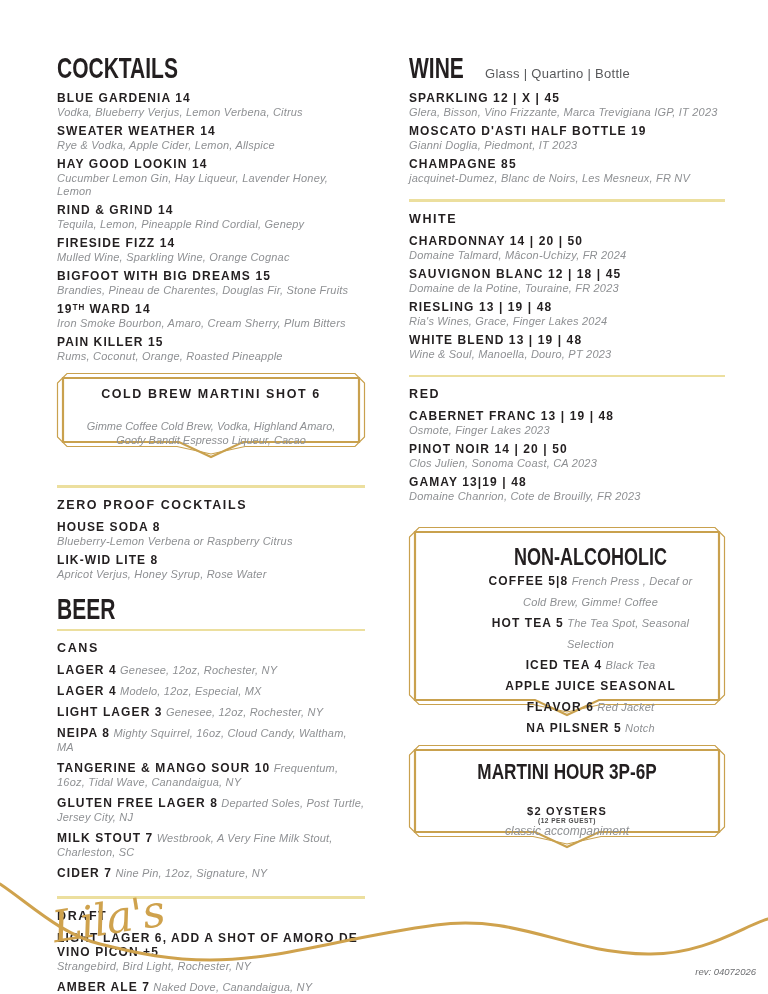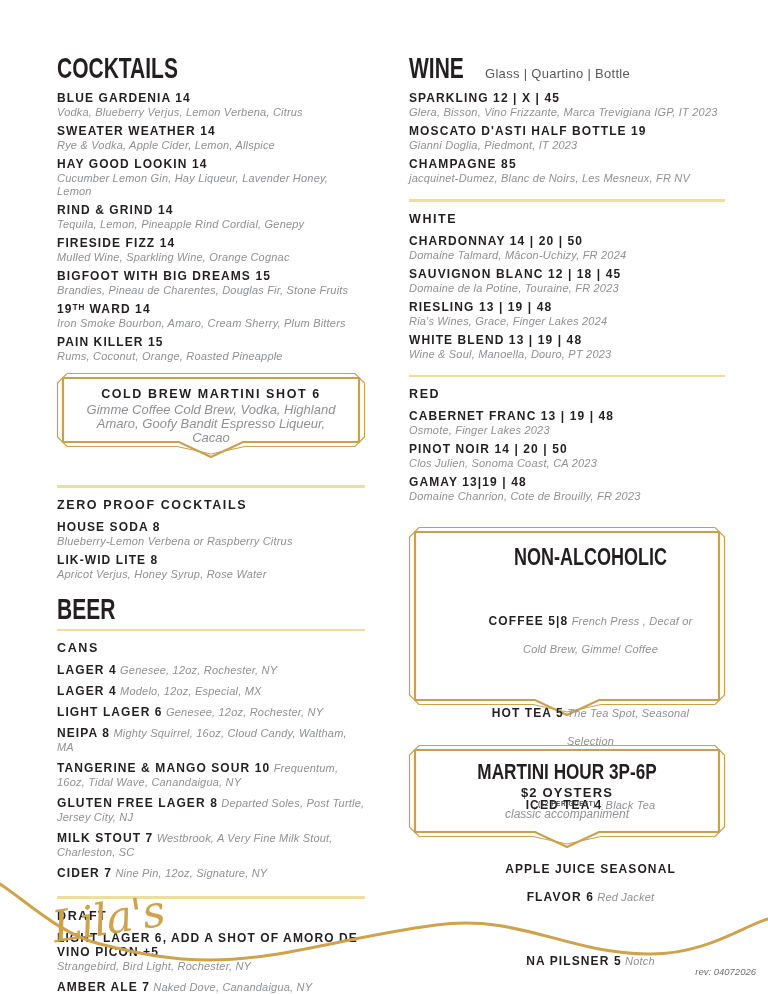--- a/index.html
+++ b/index.html
@@ -24,23 +24,23 @@
   .subhead{font-size:12.5px;font-weight:700;letter-spacing:1.6px;margin:10px 0 8px 0;}
 
   .bitem{margin-bottom:7px;font-size:12px;line-height:14px;}
   .bname{font-weight:700;letter-spacing:1.1px;}
   .bdesc{font-style:italic;color:#8e9093;font-size:11px;letter-spacing:.2px;}
 
   .fbox{position:relative;margin-top:10px;}
   .fbox svg{position:absolute;left:0;top:0;overflow:visible;}
   .fbox .inner{position:relative;text-align:center;}
   .ftitle{font-size:12.5px;font-weight:700;letter-spacing:1.6px;}
-  .fdesc{font-size:13px;line-height:14px;font-style:italic;color:#8e9093;margin-top:2px;}
-
-  .na-line{font-size:12px;line-height:28px;margin-top:36px;}
+  .fdesc{font-size:11px;line-height:14px;font-style:italic;color:#8e9093;margin-top:18px;}
+
+  .na-line{font-size:12px;line-height:21px;}
   .note{font-size:6.5px;font-weight:700;letter-spacing:.5px;color:#4a4a4a;}
 
   .footer-wave{position:absolute;left:0;top:878px;width:768px;height:116px;}
   .sig{position:absolute;left:52px;top:893px;font-family:"DejaVu Serif",serif;font-style:italic;
        color:#cfa24d;font-size:44px;transform:rotate(-9deg);letter-spacing:-1px;}
   .rev{position:absolute;right:12px;top:966px;font-size:9.5px;font-style:italic;color:#6d6e71;}
   .gold{stroke:#c9a14e;fill:none;}
 </style>
 </head>
 <body>
@@ -111,21 +111,21 @@
 
     <div class="h-row" style="margin-top:12px;margin-bottom:4px;">
       <span class="display">BEER</span>
     </div>
     <div class="rule"></div>
     <div class="subhead">CANS</div>
 
     <div>
       <div class="bitem"><span class="bname">LAGER 4</span> <span class="bdesc">Genesee, 12oz, Rochester, NY</span></div>
       <div class="bitem"><span class="bname">LAGER 4</span> <span class="bdesc">Modelo, 12oz, Especial, MX</span></div>
-      <div class="bitem"><span class="bname">LIGHT LAGER 6</span> <span class="bdesc">Genesee, 12oz, Rochester, NY</span></div>
+      <div class="bitem"><span class="bname">LIGHT LAGER 3</span> <span class="bdesc">Genesee, 12oz, Rochester, NY</span></div>
       <div class="bitem"><span class="bname">NEIPA 8</span> <span class="bdesc">Mighty Squirrel, 16oz, Cloud Candy, Waltham, MA</span></div>
       <div class="bitem"><span class="bname">TANGERINE &amp; MANGO SOUR 10</span> <span class="bdesc">Frequentum, 16oz, Tidal Wave, Canandaigua, NY</span></div>
       <div class="bitem"><span class="bname">GLUTEN FREE LAGER 8</span> <span class="bdesc">Departed Soles, Post Turtle, Jersey City, NJ</span></div>
       <div class="bitem"><span class="bname">MILK STOUT 7</span> <span class="bdesc">Westbrook, A Very Fine Milk Stout, Charleston, SC</span></div>
       <div class="bitem"><span class="bname">CIDER 7</span> <span class="bdesc">Nine Pin, 12oz, Signature, NY</span></div>
     </div>
 
     <div class="rule" style="margin-top:16px;"></div>
     <div class="subhead">DRAFT</div>
     <div>
@@ -209,21 +209,21 @@
       </div>
     </div>
 
     <div class="fbox" style="margin-top:28px;height:100px;">
       <svg width="316" height="110">
         <path class="gold" stroke-width="1.2" d="M10,0.5 H306 L315.5,10 V82 L306,91.5 H192 L158,99 L124,91.5 H10 L0.5,82 V10 Z"></path>
         <path class="gold" stroke-width="2.2" d="M6,5 H310 V87 H190 L158,102 L126,87 H6 Z"></path>
       </svg>
       <div class="inner" style="padding:14px 24px 0 24px;">
         <span class="display center" style="font-size:22px;line-height:26px;transform:scaleX(.78);">MARTINI HOUR 3P-6P</span>
-        <div style="margin-top:0;font-size:13px;font-weight:700;letter-spacing:1.2px;">$2 OYSTERS</div>
+        <div style="margin-top:20px;font-size:11px;font-weight:700;letter-spacing:1.2px;">$2 OYSTERS</div>
         <div class="note">(12 PER GUEST)</div>
         <div class="fdesc" style="margin-top:0;font-size:12px;">classic accompaniment</div>
       </div>
     </div>
   </div>
 
   <svg class="footer-wave" viewBox="0 0 768 116">
     <path d="M0,6 C30,26 60,56 100,66 C140,76 170,82 210,82 C280,82 340,60 436,47 C520,36 565,75 648,76 C705,77 745,47 768,41" fill="none" stroke="#cfa24d" stroke-width="3" stroke-linecap="round"></path>
   </svg>
   <div class="sig">Lila's</div>

